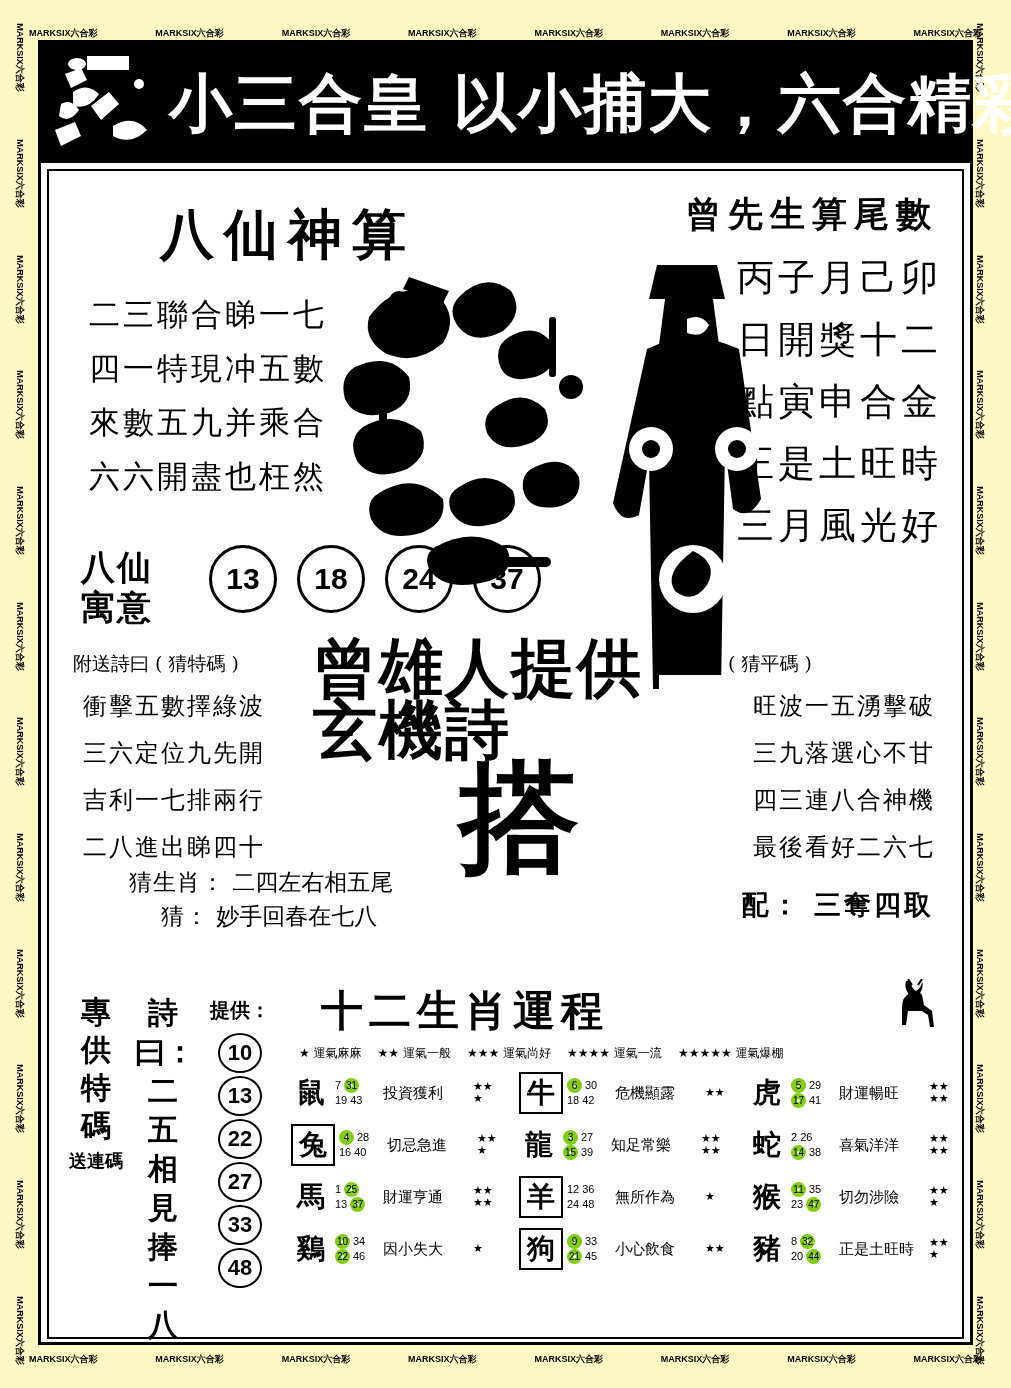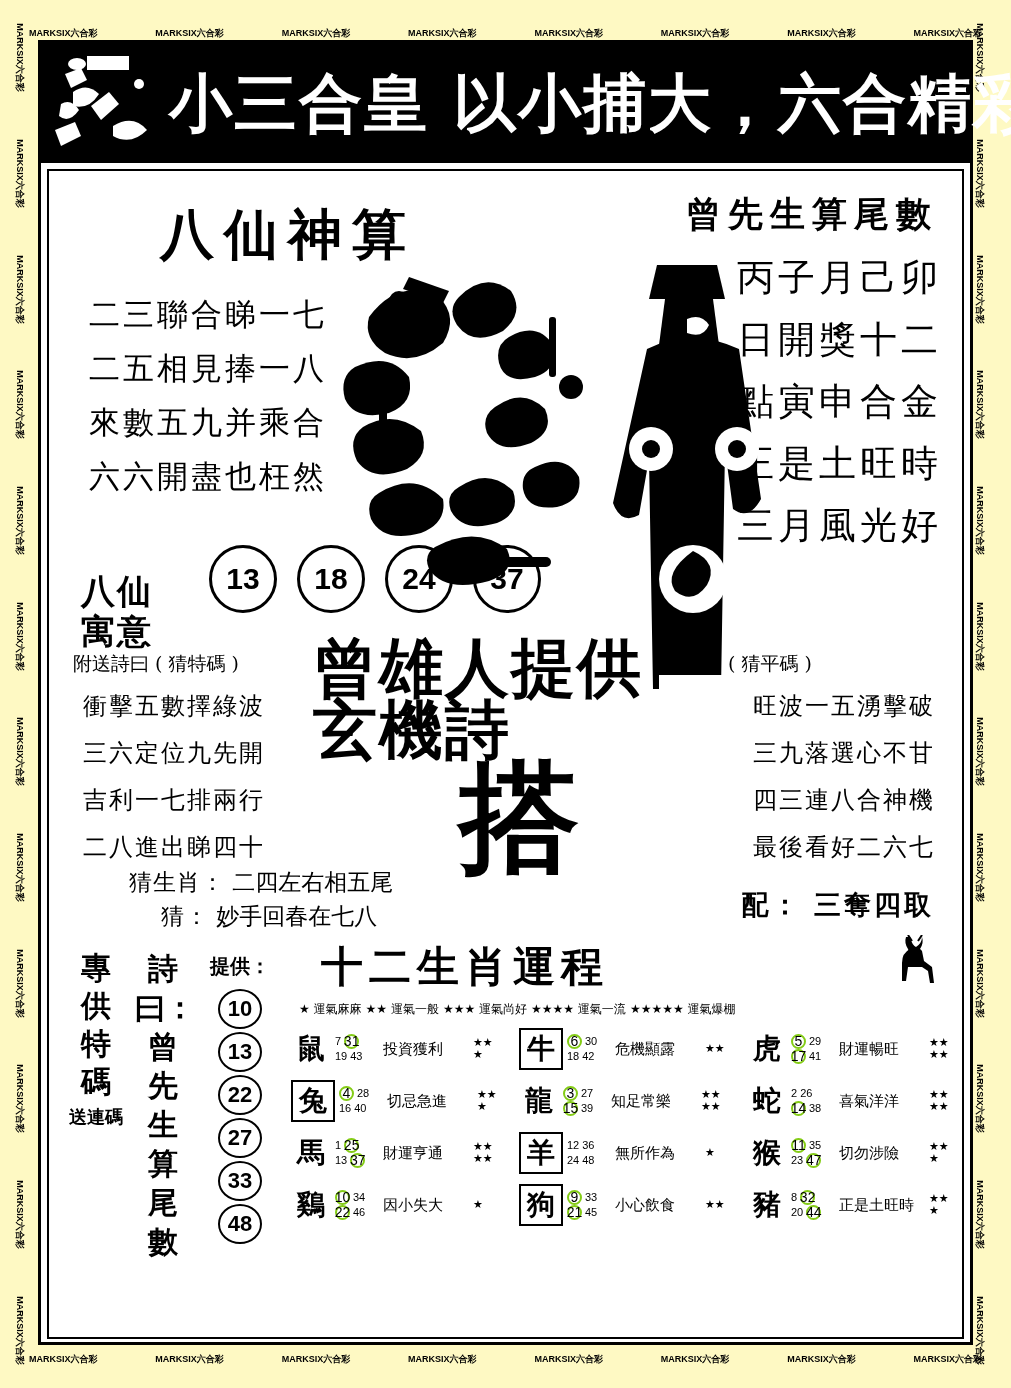--- a/index.html
+++ b/index.html
@@ -92,21 +92,21 @@
   }
   .art-center {
     position:absolute; left:280px; top:80px; width:330px; height:360px;
   }
   .art-right-figure {
     position:absolute; left:528px; top:82px; width:210px; height:560px;
   }
   .bagua {
     position:absolute; left:22px; top:370px;
     font-size:34px; font-weight:bold; line-height:40px;
-    font-family:"DejaVu Serif", serif; letter-spacing:2px;margin-top:24px;
+    font-family:"DejaVu Serif", serif; letter-spacing:2px;
   }
   .balls { position:absolute; left:150px; top:368px; display:flex; gap:20px; }
   .ball {
     width:68px; height:68px; border:3px solid #000; border-radius:50%;
     display:flex; align-items:center; justify-content:center;
     font-size:30px; font-weight:bold; font-family:"Liberation Sans", sans-serif;
   }
 
   
   .sec2 { position:relative; height:290px; }
@@ -148,21 +148,21 @@
     font-size:23px; line-height:34px; font-family:"DejaVu Serif", serif;
   }
   .zodiac-guess .lbl { letter-spacing:1px; }
   .pei {
     position:absolute; right:18px; top:240px;
     font-size:27px; font-weight:bold; letter-spacing:3px;
     font-family:"DejaVu Serif", serif;
   }
 
   
-  .sec3 { position:relative; height:400px; }
+  .sec3 { position:relative; height:400px;margin-top:44px; }
   .col-special {
     position:absolute; left:8px; top:12px; width:58px;
     font-size:30px; font-weight:bold; line-height:38px; text-align:center;
     font-family:"DejaVu Serif", serif;
   }
   .col-special .sub { font-size:18px; font-weight:bold; line-height:24px; margin-top:4px;}
   .col-poem {
     position:absolute; left:76px; top:12px; width:56px;
     font-size:30px; font-weight:bold; line-height:39px; text-align:center;
     font-family:"DejaVu Serif", serif;
@@ -177,39 +177,39 @@
     display:flex; align-items:center; justify-content:center;
     font-size:22px; font-weight:bold; font-family:"Liberation Sans", sans-serif;
   }
   .zodiac-panel { position:absolute; left:232px; top:2px; right:0; }
   .zp-title {
     font-size:42px; font-weight:bold; letter-spacing:6px; text-align:center;
     font-family:"DejaVu Serif", serif;
     display:inline-block; position:relative; left:30px;
   }
   .stars-legend {
-    display:flex; gap:4px; font-size:12px; margin-top:6px;
+    display:flex; gap:16px; font-size:12px; margin-top:6px;
     font-family:"DejaVu Sans", sans-serif; padding-left:8px;
   }
   .zgrid {
     margin-top:10px; display:grid; grid-template-columns:repeat(3,1fr);
     row-gap:10px; column-gap:4px;
   }
   .zcell { display:flex; align-items:center; gap:4px; }
   .zname {
     font-size:28px; font-weight:bold; font-family:"DejaVu Serif", serif;
     width:40px; text-align:center;
   }
   .zname.boxed { border:2px solid #000; padding:0 2px; width:44px; }
   .znums { width:44px; font-size:11px; line-height:15px; font-family:"Liberation Sans", sans-serif; }
   .znums .r { display:flex; gap:3px; align-items:center; }
   .circ {
     display:inline-flex; align-items:center; justify-content:center;
-    width:15px; height:15px; border:2px solid #84cc16; border-radius:50%;
-    font-size:14px;
+    width:15px; height:15px; border:6px solid #84cc16; border-radius:50%;
+    font-size:10px;
   }
   .ztext { font-size:15px; width:86px; font-family:"DejaVu Serif", serif; }
   .zstars { font-size:11px; line-height:12px; width:38px; }
   .deer { position:absolute; right:10px; top:-4px; width:46px; height:50px; }
 </style>
 </head>
 <body>
 
 <div class="page">
 
@@ -285,21 +285,21 @@
 
     <div class="body-area">
       <div class="inner">
 
         <div class="sec1">
 
           <div class="title-left">八仙神算</div>
 
           <div class="verse-left">
             <div>二三聯合睇一七</div>
-            <div>二五相見捧一八</div>
+            <div>四一特現冲五數</div>
             <div>來數五九并乘合</div>
             <div>六六開盡也枉然</div>
           </div>
 
           <div class="title-right">曾先生算尾數</div>
 
           <div class="verse-right">
             <div>丙子月己卯</div>
             <div>日開獎十二</div>
             <div>點寅申合金</div>
@@ -404,21 +404,21 @@
           </div>
         </div>
 
         <div class="sec3">
 
           <div class="col-special">
             <div>專供特碼</div>
             <div class="sub">送連碼</div>
           </div>
 
-          <div class="col-poem">詩曰：曾先生算尾數</div>
+          <div class="col-poem">詩曰：二五相見捧一八</div>
 
           <div class="col-provide">
             <div class="hd">提供：</div>
             <div class="numlist">
               <div class="n">10</div>
               <div class="n">13</div>
               <div class="n">22</div>
               <div class="n">27</div>
               <div class="n">33</div>
               <div class="n">48</div>

